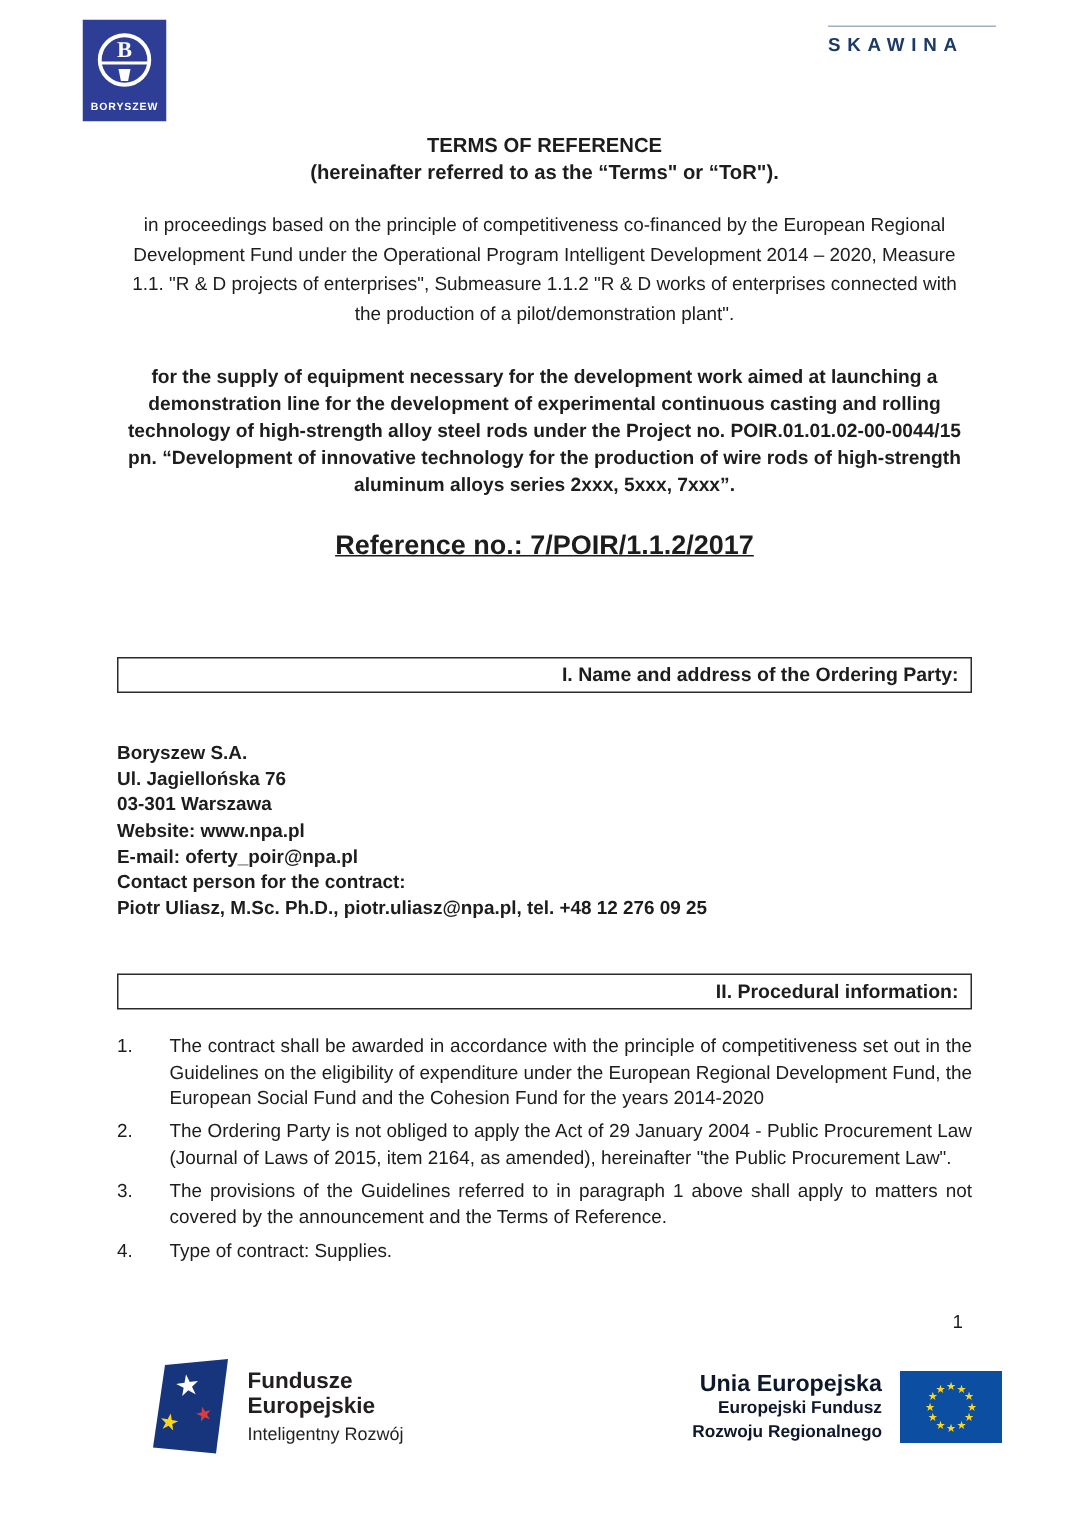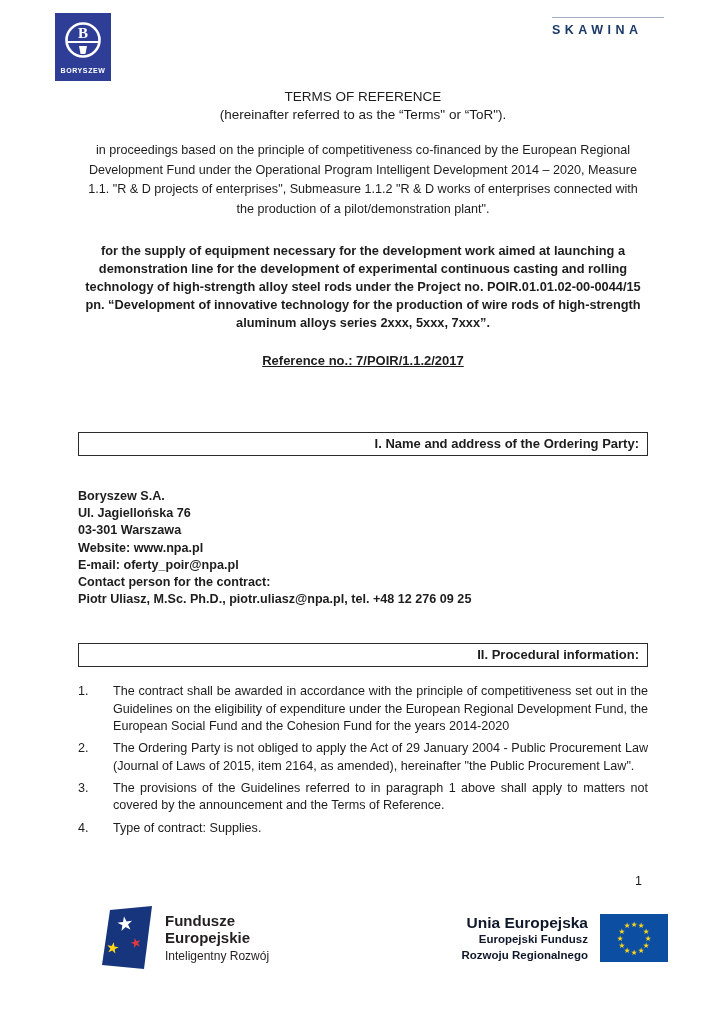--- a/index.html
+++ b/index.html
@@ -13,24 +13,24 @@
   .header { position:absolute; top:13px; left:55px; right:54px;
     display:flex; justify-content:space-between; align-items:flex-start; }
   .boryszew-logo { width:56px; height:68px; display:block; }
   .npa-logo { text-align:left; margin-top:2px; width:118px; }
   .npa-word { font-family:"Liberation Serif", serif; font-weight:bold;
     font-size:37px; line-height:36px; color:var(--npa_navy); letter-spacing:1px; }
   .npa-rule { border-top:1px solid #9fb0c4; margin:2px 0 5px 0; width:112px; }
   .npa-sub { font-size:12.5px; font-weight:bold; color:var(--npa_navy); letter-spacing:4.5px; }
   
   .content { position:absolute; top:88px; left:78px; width:570px; }
-  .doc-title { text-align:center; font-weight:normal; font-size:13.5px; line-height:18px; }
+  .doc-title { text-align:center; font-weight:bold; font-size:13.5px; line-height:18px; }
   .para-center { text-align:center; font-size:12.6px; line-height:19.5px; margin-top:17px; }
   .para-bold  { text-align:center; font-size:12.8px; line-height:18px; font-weight:bold; margin-top:23px; padding:0 6px; }
-  .reference  { text-align:center; font-size:13px; font-weight:bold; text-decoration:underline; margin-top:21px; }
+  .reference  { text-align:center; font-size:18px; font-weight:bold; text-decoration:underline; margin-top:21px; }
   .section-box { border:1.5px solid #2b2b2b; padding:3px 8px 4px 8px;
     font-weight:bold; font-size:13px;text-align:right; }
   .box-1 { margin-top:64px; }
   .box-2 { margin-top:35px; }
   .address { margin-top:32px; font-size:12.6px; line-height:17.2px;font-weight:bold; }
   .proc-list { margin-top:16px; font-size:12.6px; line-height:17.3px; }
   .proc-item { display:flex; margin-bottom:5px; }
   .proc-num { width:21px; flex:0 0 21px; }
   .proc-gap { width:14px; flex:0 0 14px; }
   .proc-text { flex:1; text-align:justify; }

